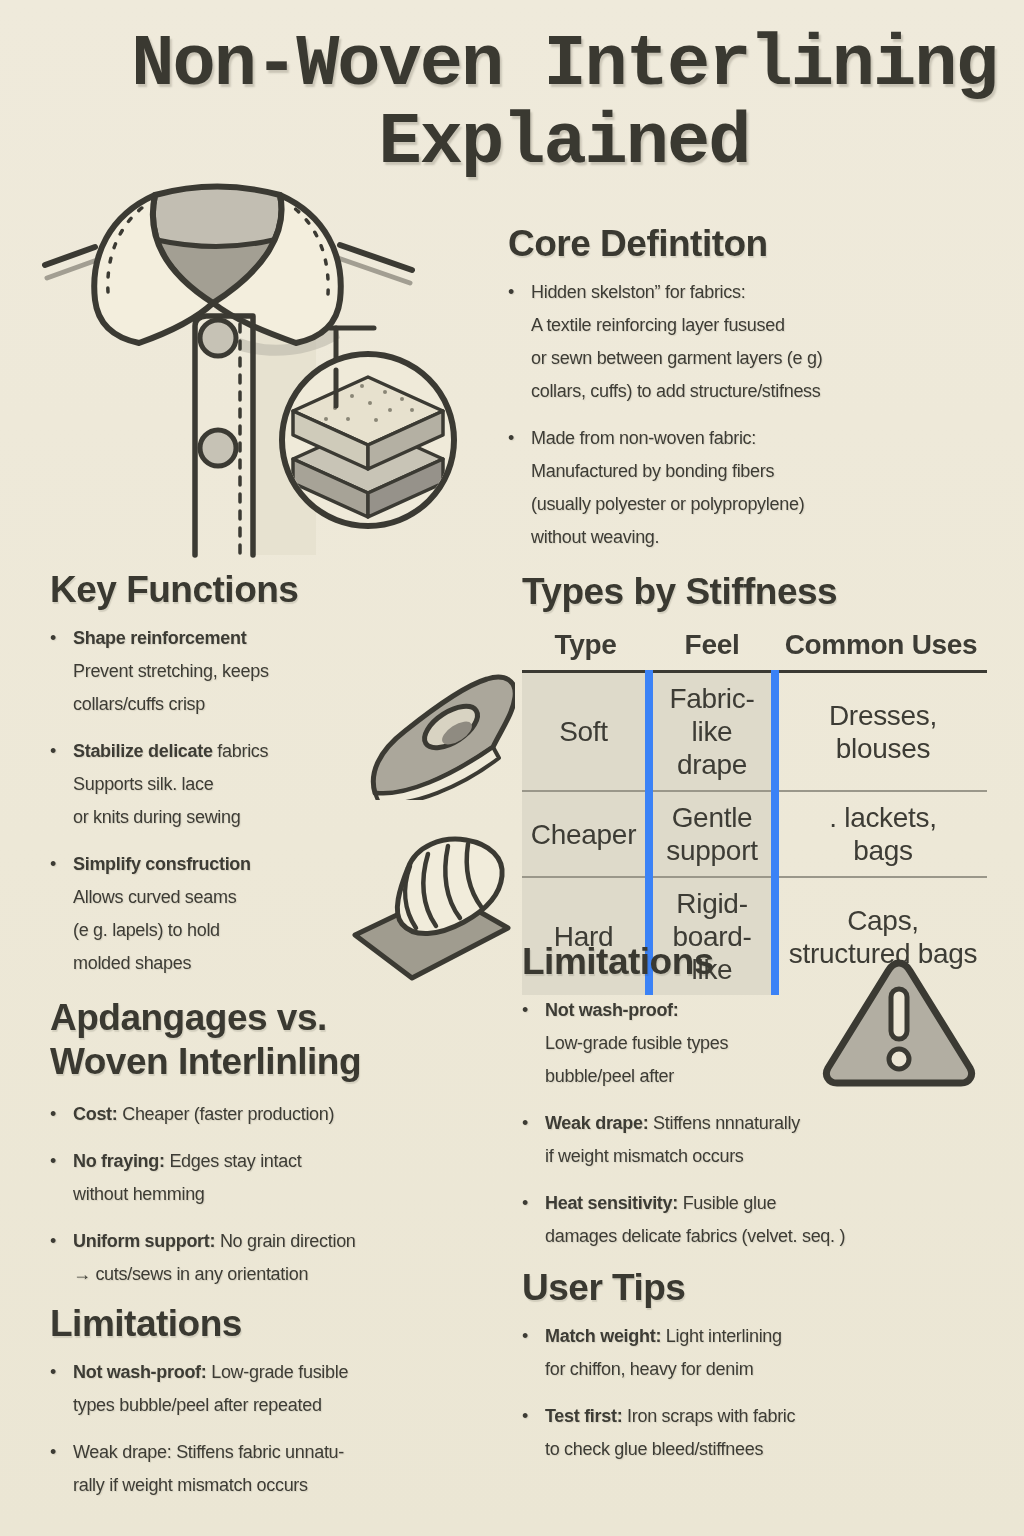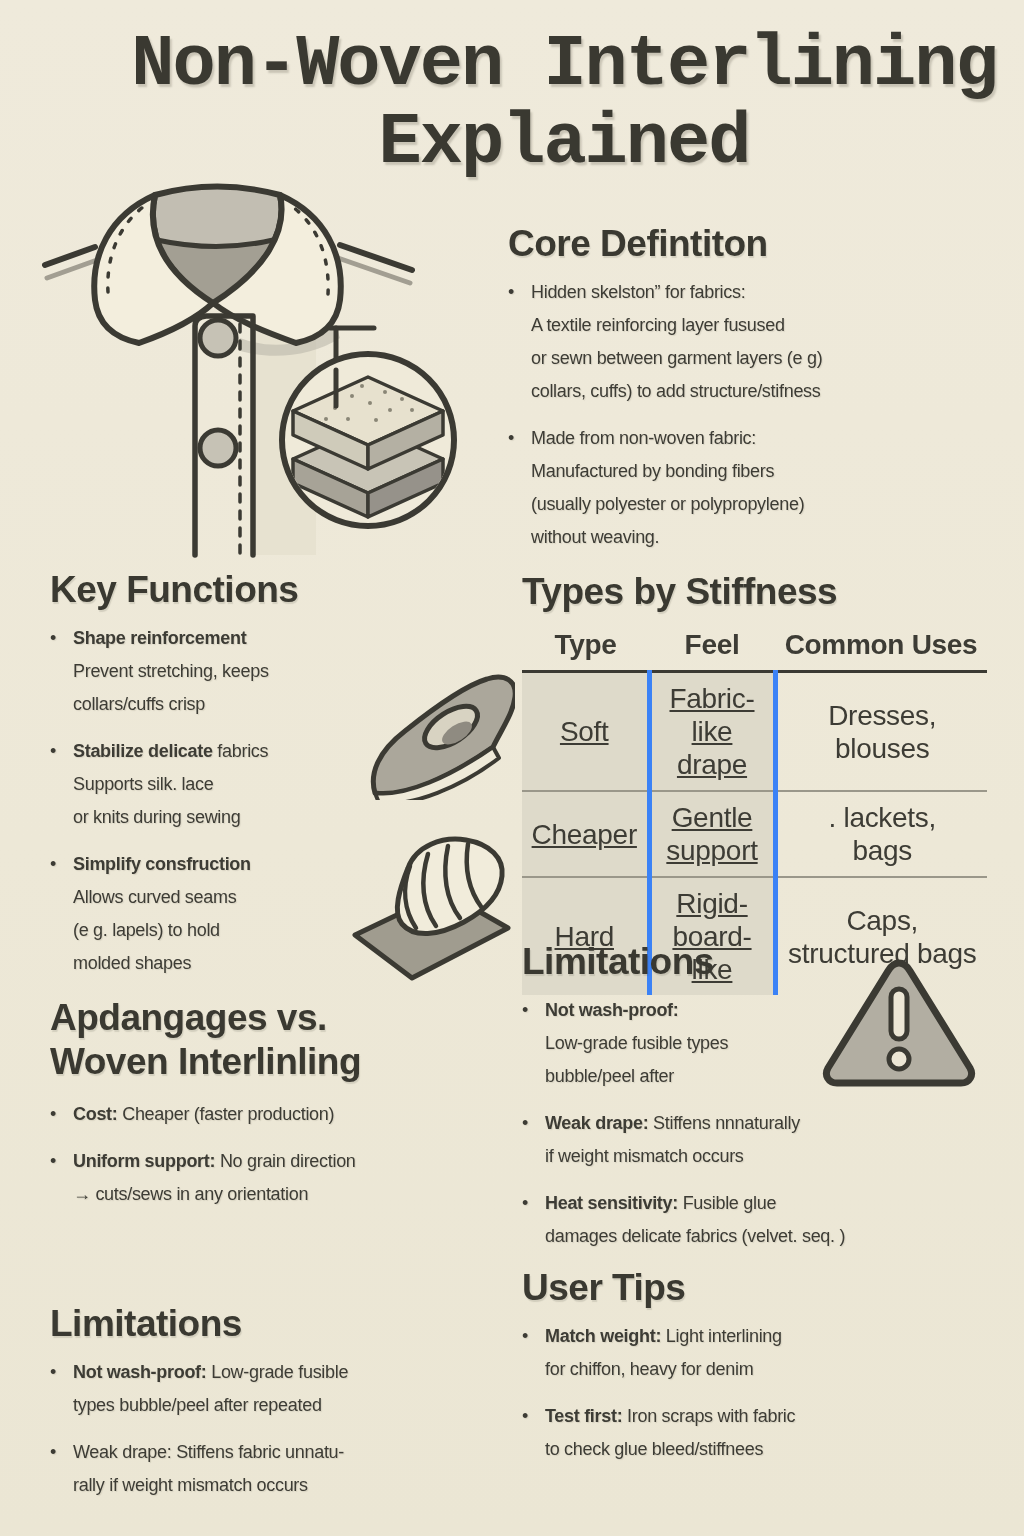--- a/index.html
+++ b/index.html
@@ -24,21 +24,21 @@
   ul.blist li::before{content:"\2022";position:absolute;left:0;top:0;}
   ul.blist b{font-weight:700;}
   
   table.stiff{border-collapse:collapse;width:465px;table-layout:fixed;
               font-size:28px;line-height:33px;letter-spacing:-.3px;}
   table.stiff th{font-weight:700;padding:0 0 9px 0;text-align:center;
                  border-bottom:3px solid #3b3a33;}
   table.stiff td{text-align:center;vertical-align:middle;padding:9px 4px;
                  white-space:pre-line;}
   table.stiff .shade{background:#dedaca;}
-  table.stiff td.vline{border-right:5px solid #3b82f6;text-decoration:underline;}
+  table.stiff td.vline{border-right:8px solid #3b82f6;}
   table.stiff tbody tr + tr td{border-top:2px solid #9a978a;}
   col.c-type{width:127px;} col.c-feel{width:126px;} col.c-uses{width:212px;}
   svg .ln{stroke:#3b3a33;fill:none;stroke-linecap:round;stroke-linejoin:round;}
 </style>
 </head>
 <body>
 
 <div class="abs title">
   <div>Non-Woven Interlining</div>
   <div>Explained</div>
@@ -220,20 +220,22 @@
   <rect x="73" y="33" width="16" height="50" rx="8" fill="#ece6d5" stroke="#3b3a33" stroke-width="5"></rect>
   <circle cx="81" cy="103" r="10" fill="#ece6d5" stroke="#3b3a33" stroke-width="5"></circle>
 </svg>
 </div>
 
 <div class="abs" style="left:50px;top:996px;width:480px;">
   <div class="h2" style="margin-bottom:14px;">Apdangages vs.
 Woven Interlinling</div>
   <ul class="blist">
     <li><b>Cost:</b><span> Cheaper (faster production)</span></li>
+    <li><b>No fraying:</b><span> Edges stay intact
+without hemming</span></li>
     <li><b>Uniform support:</b><span> No grain direction
 → cuts/sews in any orientation</span></li>
   </ul>
 </div>
 
 <div class="abs" style="left:50px;top:1302px;width:480px;">
   <div class="h2">Limitations</div>
   <ul class="blist">
     <li><b>Not wash-proof:</b><span> Low-grade fusible
 types bubble/peel after repeated</span></li>

